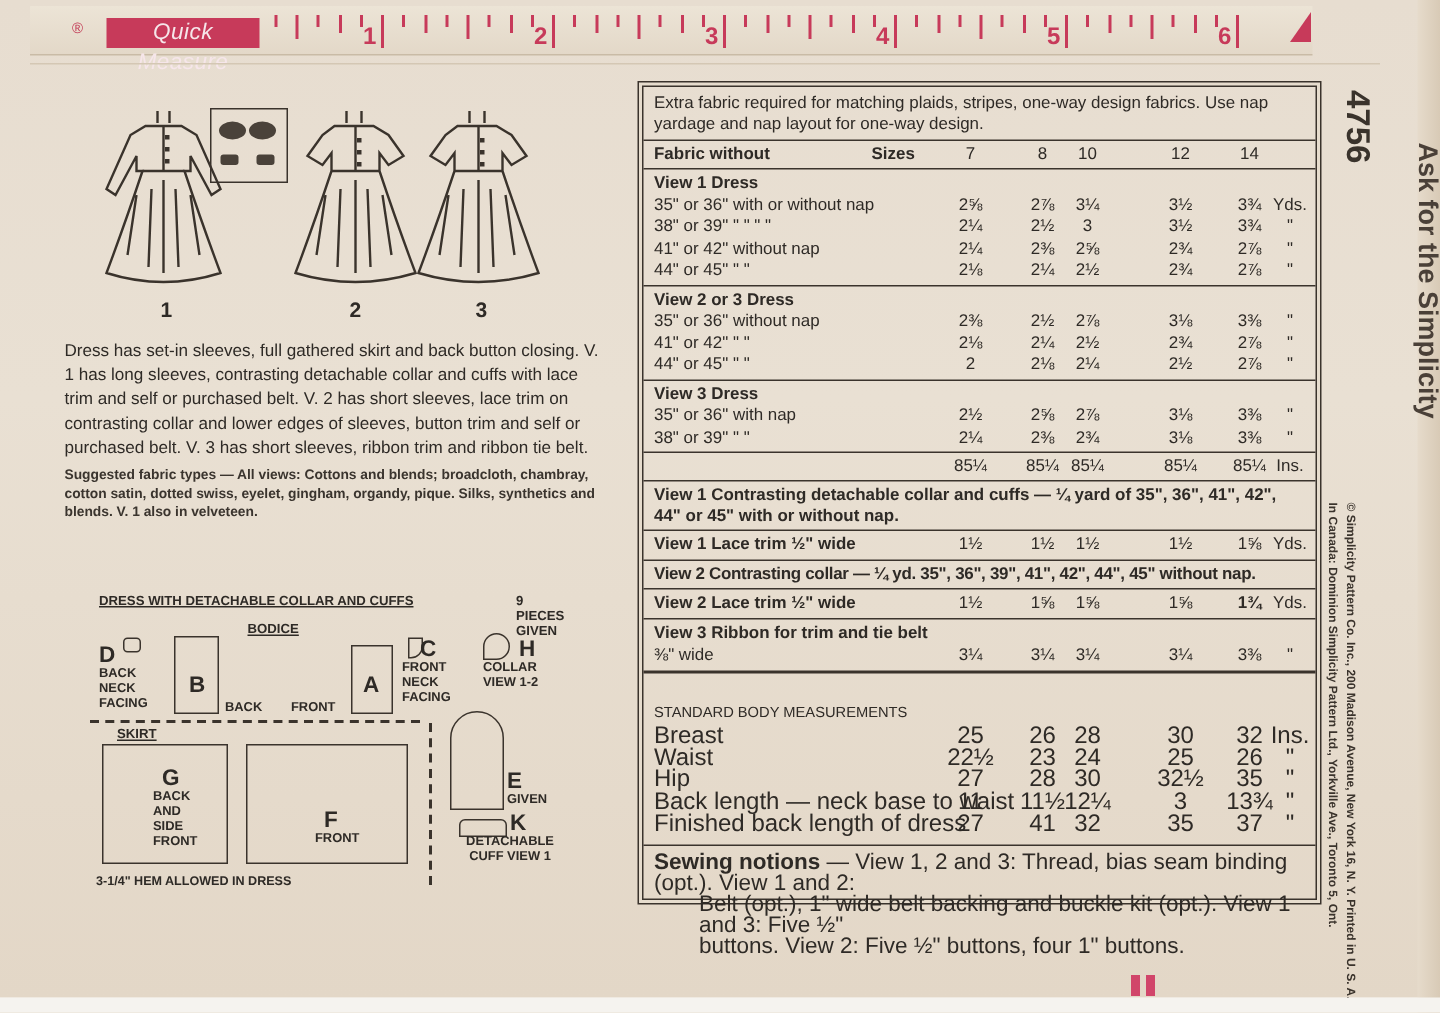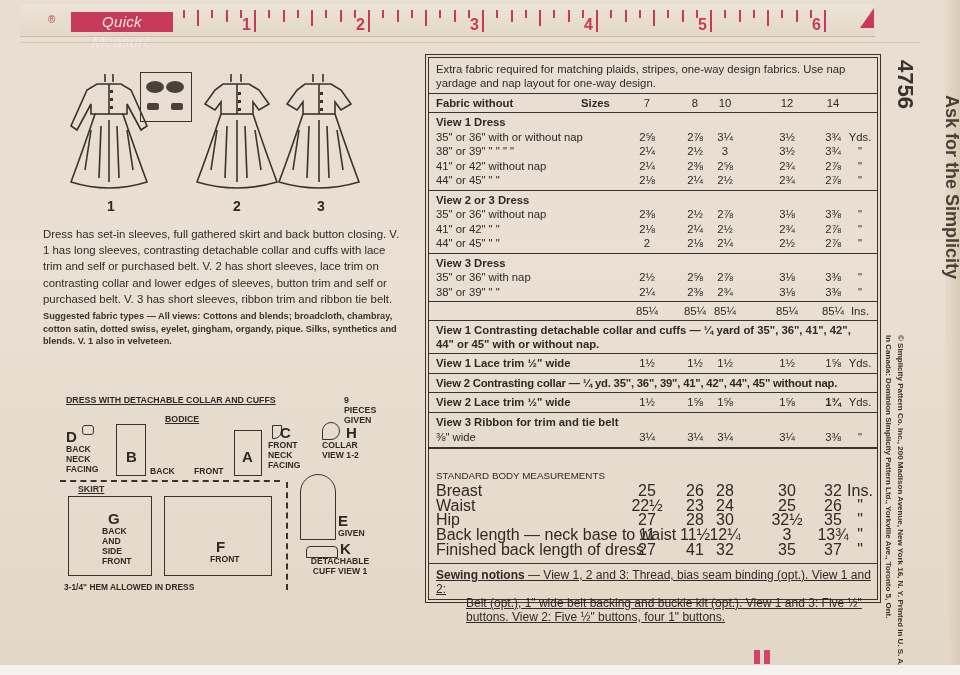--- a/index.html
+++ b/index.html
@@ -62,21 +62,21 @@
   .row .lbl { position:absolute; left:7px; }
   .row .c { position:absolute; width:44px; text-align:center; }
   .c1{left:196px}.c2{left:244px}.c3{left:274px}.c4{left:336px}.c5{left:382px}.cu{left:416px;width:30px!important;text-align:center}
   .bold { font-weight:bold; }
   .sep { border-top:1.5px solid #3a332c; }
   .sep-thin { border-top:1px solid #3a332c; }
   .grp { padding-top:2px; padding-bottom:2px; }
   .para { padding:2px 6px 2px 7px; font-size:11.3px; line-height:14px; }
   .meas .row { height:14.8px; font-size:16px; line-height:14.8px; }
   .meas .lbl { left:7px; }
-  .notions { padding:4px 6px 0 7px; font-size:12px; line-height:14px;text-decoration:underline; }
+  .notions { padding:4px 6px 0 7px; font-size:15px; line-height:14px; }
   .notions .ind { padding-left:30px; display:block; }
 
   .side-num { position:absolute; left:890px; top:60px; transform-origin:left top; transform:rotate(90deg) translate(0,-28px);
     font-size:22px; font-weight:bold; color:#3a332c; white-space:nowrap; }
   .side-copy { position:absolute; left:905px; top:335px; transform-origin:left top; transform:rotate(90deg); font-size:8px; font-weight:bold; line-height:10px; color:#3a332c; white-space:nowrap; }
   .side-copy2 { position:absolute; left:893px; top:335px; transform-origin:left top; transform:rotate(90deg); font-size:8px; font-weight:bold; line-height:10px; color:#3a332c; white-space:nowrap; }
   .edge-strip { position:absolute; left:945px; top:0; width:15px; height:675px; background:linear-gradient(90deg,#e6dbcb,#d8cab6); }
   .edge-text { position:absolute; left:948px; top:95px; transform-origin:left top; transform:rotate(90deg) translate(0,-14px); font-size:18px; font-weight:bold; color:#4a4038; white-space:nowrap; }
   .bottom-mark { position:absolute; left:754px; top:650px; width:6px; height:14px; background:#d1456a; }
   .bottom-mark.b { left:764px; }

